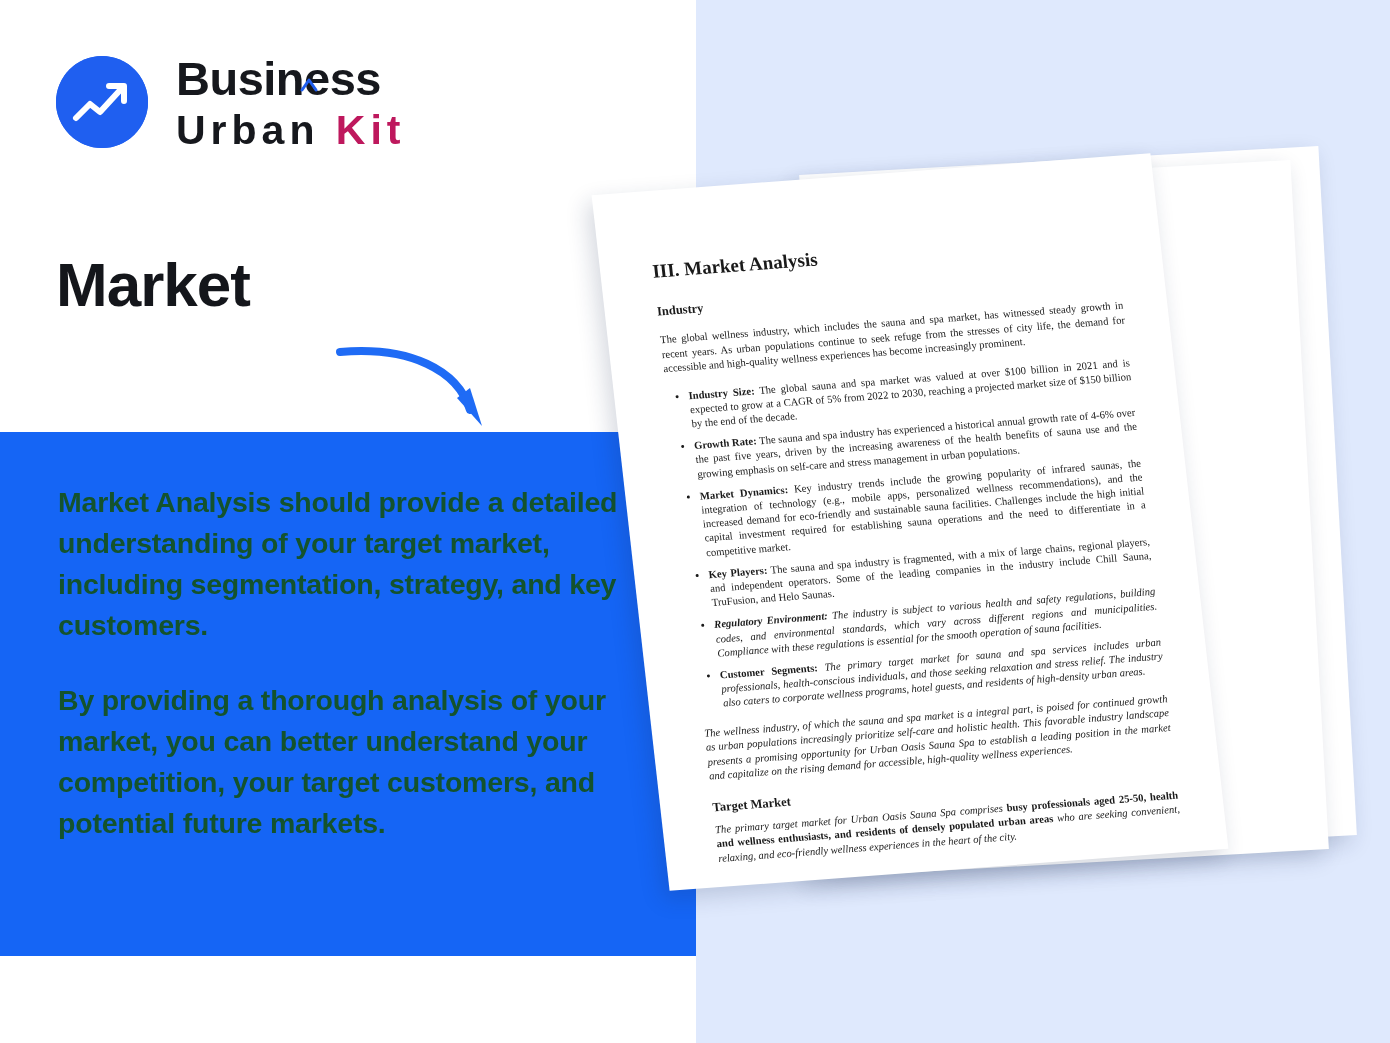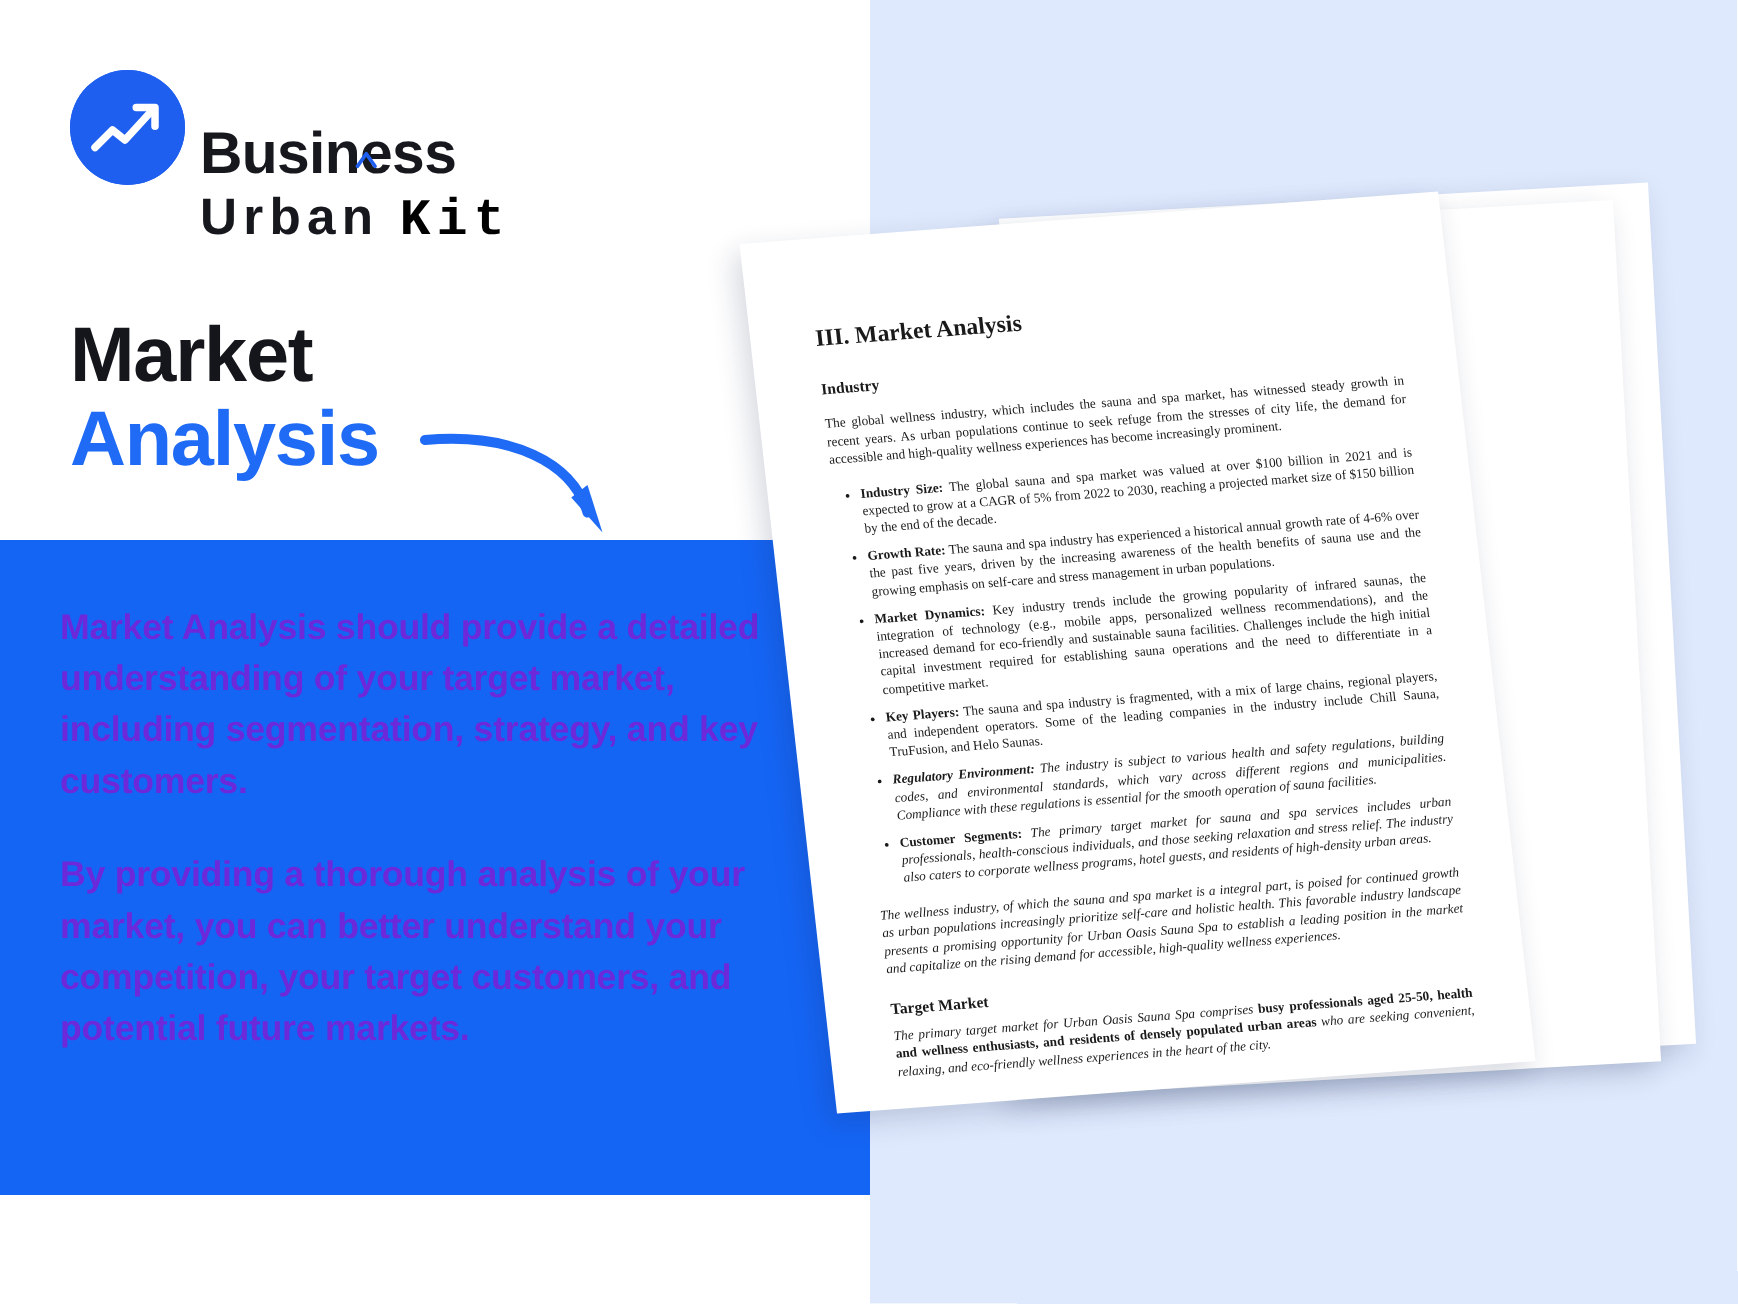--- a/index.html
+++ b/index.html
@@ -40,23 +40,22 @@
   .logo-mark {
     position: absolute;
     left: 0; top: 4px;
     width: 92px; height: 92px;
     border-radius: 50%;
     background: #1f5ff0;
   }
   .logo-mark svg { position: absolute; left: 0; top: 0; }
   .logo-text {
     position: absolute;
-    left: 104px; top: 0px;
+    left: 120px; top: 0px;
     width: 320px;
-    margin-top: 43px;
   }
   .logo-line1 {
     font-size: 47px;
     font-weight: bold;
     color: #16181d;
     letter-spacing: -0.5px;
     line-height: 54px;
     position: relative;
     display: inline-block;
   }
@@ -66,21 +65,21 @@
     width: 20px; height: 16px;
   }
   .logo-line2 {
     font-size: 41px;
     font-weight: bold;
     color: #16181d;
     letter-spacing: 5px;
     line-height: 48px;
     white-space: nowrap;
   }
-  .logo-line2 .kit { color: #000000; font-family: Liberation Mono, monospace; }
+  .logo-line2 .kit { color: #be185d; }
 
   
   .headline {
     position: absolute;
     left: 56px; top: 252px;
     width: 560px;
   }
   .headline .l1 {
     font-size: 62px;
     font-weight: bold;
@@ -99,23 +98,23 @@
   
   .arrow {
     position: absolute;
     left: 330px; top: 330px;
     width: 170px; height: 110px;
   }
 
   
   .copy {
     position: absolute;
-    left: 48px; top: 482px;
+    left: 58px; top: 482px;
     width: 620px;
-    color: #6d28d9;
+    color: #14532d;
   }
   .copy p {
     margin: 0 0 34px 0;
     font-size: 28.5px;
     font-weight: bold;
     line-height: 41px;
     letter-spacing: -0.2px;
   }
   .copy p:last-child { margin-bottom: 12px; }
 
@@ -243,21 +242,20 @@
         </span>
       </div>
       <div class="logo-line2">
         <span>Urban </span><span class="kit">Kit</span>
       </div>
     </div>
   </div>
 
   <div class="headline">
     <div class="l1">Market</div>
-    <div class="l2">Analysis</div>
   </div>
 
   <div class="arrow">
     <svg width="170" height="110" viewBox="0 0 170 110">
       <path d="M10,22 C80,16 128,40 140,80" fill="none" stroke="#1f6bf5" stroke-width="8" stroke-linecap="round"></path>
       <polygon points="127,68 152,96 140,58" fill="#1f6bf5"></polygon>
     </svg>
   </div>
 
   <div class="copy">

